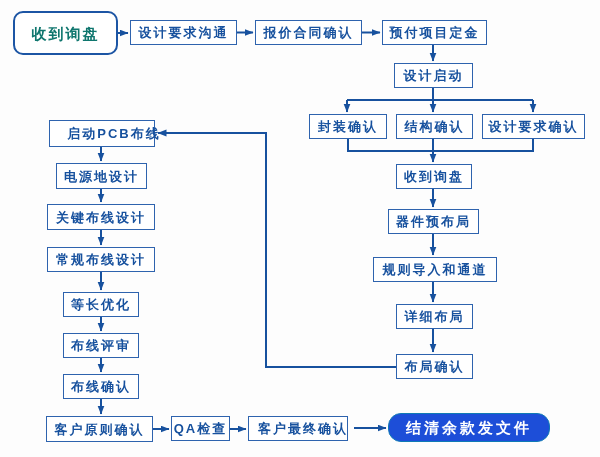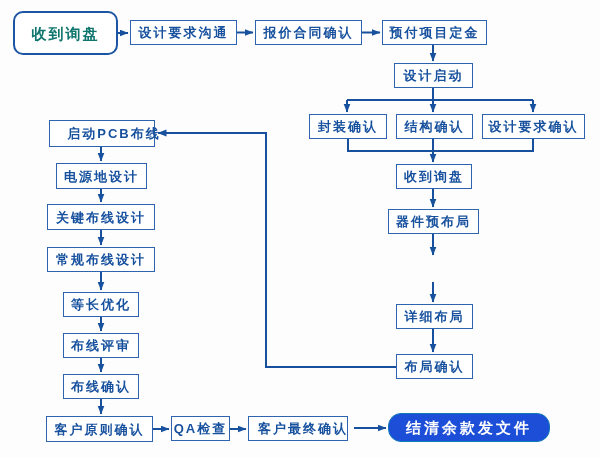--- a/index.html
+++ b/index.html
@@ -113,20 +113,23 @@
     </div>
     <div class="node process" style="left: 482px; top: 114px; width: 103px; height: 25px;">
       <span>设计要求确认</span>
     </div>
     <div class="node process" style="left: 396px; top: 164px; width: 76px; height: 25px;">
       <span>收到询盘</span>
     </div>
     <div class="node process" style="left: 388px; top: 209px; width: 91px; height: 25px;">
       <span>器件预布局</span>
     </div>
+    <div class="node process" style="left: 373px; top: 257px; width: 124px; height: 25px;">
+      <span>规则导入和通道</span>
+    </div>
     <div class="node process" style="left: 396px; top: 304px; width: 77px; height: 25px;">
       <span>详细布局</span>
     </div>
     <div class="node process" style="left: 396px; top: 354px; width: 77px; height: 25px;">
       <span>布局确认</span>
     </div>
     <div class="node process" style="left: 49px; top: 120px; width: 106px; height: 27px; padding-left: 24px;">
       <span>启动PCB布线</span>
     </div>
     <div class="node process" style="left: 56px; top: 163px; width: 91px; height: 26px;">

